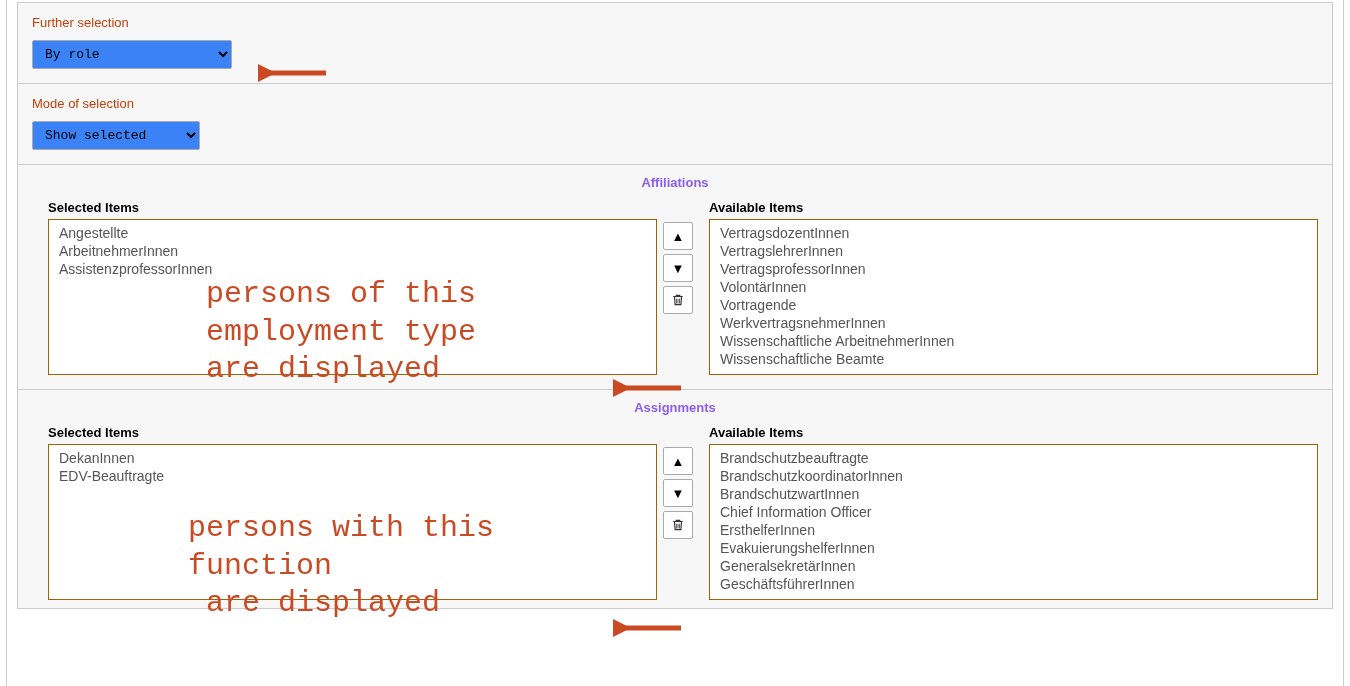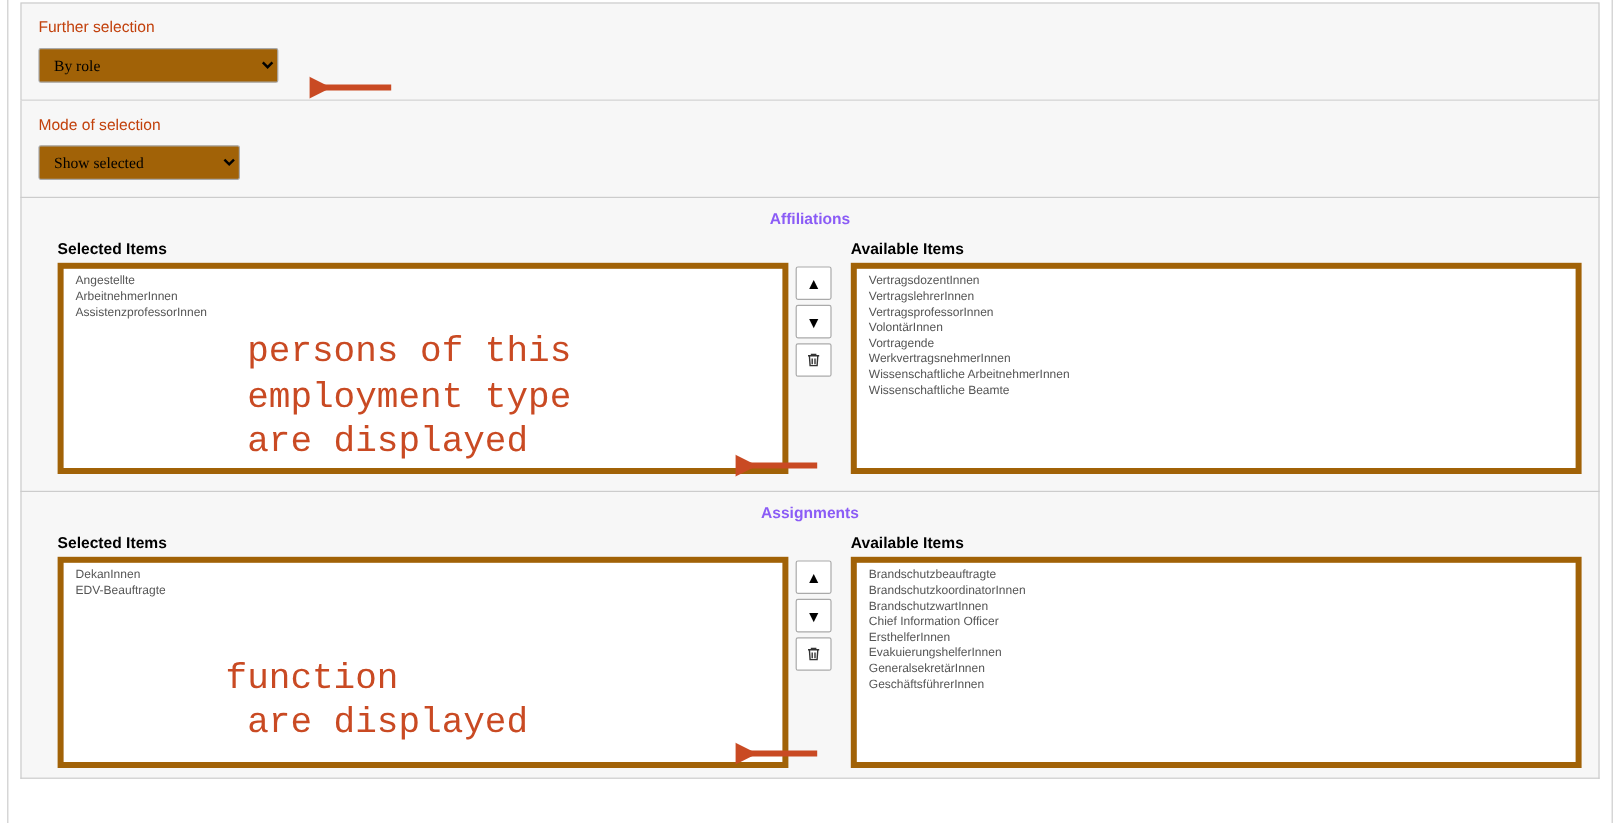--- a/index.html
+++ b/index.html
@@ -29,25 +29,25 @@
     padding: 12px 14px 14px 14px;
   }
   .panel.first { border-top: 1px solid #ccc; margin-top: 2px; }
   .label-bold {
     font-weight: normal;
     font-size: 13px;
     margin-bottom: 10px;
     color: #c2410c;
   }
   select {
-    font-family: Liberation Serif, serif;
+    font-family: Liberation Mono, monospace;
     font-size: 13px;
     padding: 5px 8px;
     border: 1px solid #aaa;
-    background: #a16207;
+    background: #3b82f6;
     border-radius: 2px;
   }
   .select-wide { width: 200px; }
   .select-mid { width: 168px; }
   .list-section {
     background: #f7f7f7;
     border: 1px solid #ccc;
     border-top: none;
     margin: 0 10px;
     padding: 10px 14px 14px 14px;
@@ -64,25 +64,25 @@
     column-gap: 6px;
     align-items: start;
     margin-left: 16px;
   }
   .col-head {
     font-weight: bold;
     font-size: 13px;
     margin: 10px 0 4px 0;
   }
   .listbox {
-    border: 5px solid #a16207;
+    border: 1px solid #a16207;
     background: #fff;
-    height: 176px;
+    height: 156px;
     overflow-y: scroll;
-    font-size: 10px;
+    font-size: 14px;
     padding: 4px 0;
   }
   .listbox .item {
     padding: 1px 10px;
     color: #555;
     white-space: nowrap;
     cursor: default;
   }
   .ctrl-col {
     display: flex;
@@ -241,21 +241,21 @@
       <defs>
         <marker id="ah2" markerWidth="8" markerHeight="8" refX="2" refY="4" orient="auto">
           <path d="M8,0 L0,4 L8,8 Z" fill="#c94a23"></path>
         </marker>
       </defs>
       <line x1="68" y1="10" x2="8" y2="10" stroke="#c94a23" stroke-width="5" marker-end="url(#ah2)"></line>
     </svg>
 </div>
 
 <div class="annot" style="left:188px; top:510px; font-size:30px;">
-  <br>
+  <span>persons with this</span><br>
   <span>function</span><br>
   <span>&nbsp;are displayed</span>
 </div>
 <div class="arrow-left" style="left:613px; top:618px;">
   <svg width="70" height="20">
       <defs>
         <marker id="ah3" markerWidth="8" markerHeight="8" refX="2" refY="4" orient="auto">
           <path d="M8,0 L0,4 L8,8 Z" fill="#c94a23"></path>
         </marker>
       </defs>

